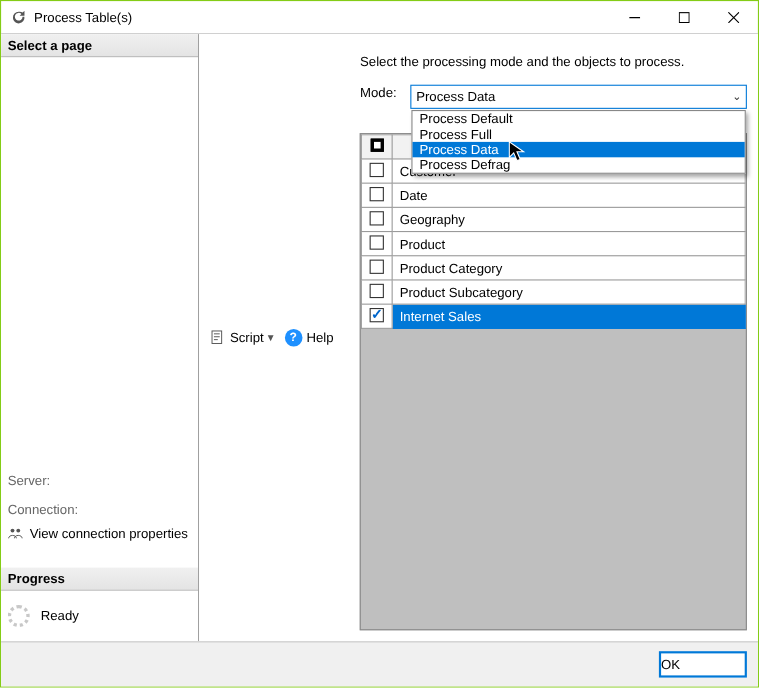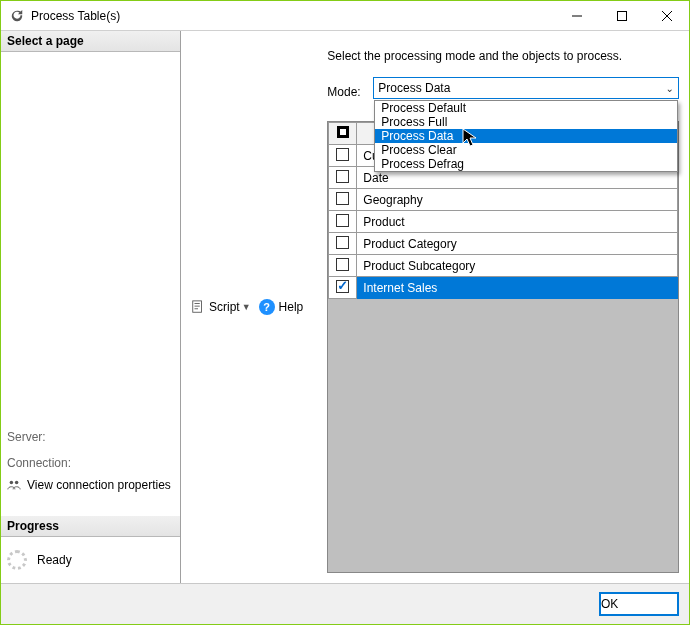--- a/index.html
+++ b/index.html
@@ -85,21 +85,21 @@
     display:flex;
     flex-direction:column;
     padding: 0 10px 10px 14px;
     min-height:0;
     position: relative;
   }
   .instruction {
     padding: 18px 0 14px 0;
   }
   .mode-row {
-    display:flex; align-items:flex-end; gap:8px;
+    display:flex; align-items:flex-start; gap:8px;
     position: relative;
     z-index: 5;
   }
   .mode-label { width: 38px; }
   .combo {
     flex:1;
     height:22px;
     border:1px solid #0078d7;
     background:#fff;
     display:flex; align-items:center;
@@ -295,21 +295,20 @@
         <div class="mode-row">
           <div class="mode-label">Mode:</div>
           <div class="combo">
             <span class="combo-value">Process Data</span>
             <span class="chev">⌄</span>
 
             <div class="dropdown" id="dropdown">
                 <div class="opt">Process Default</div>
                 <div class="opt">Process Full</div>
                 <div class="opt sel">Process Data</div>
-                <div class="opt">Process Clear</div>
                 <div class="opt">Process Defrag</div>
               </div>
 
             <span class="cursor" style="left:88px; top:50px;">
               <svg width="18" height="22" viewBox="0 0 18 22">
                 <path d="M1 1l0 14 4-4 3 7 3-1-3-7 6 0z" fill="#000" stroke="#fff" stroke-width="1"></path>
               </svg>
             </span>
           </div>
         </div>

